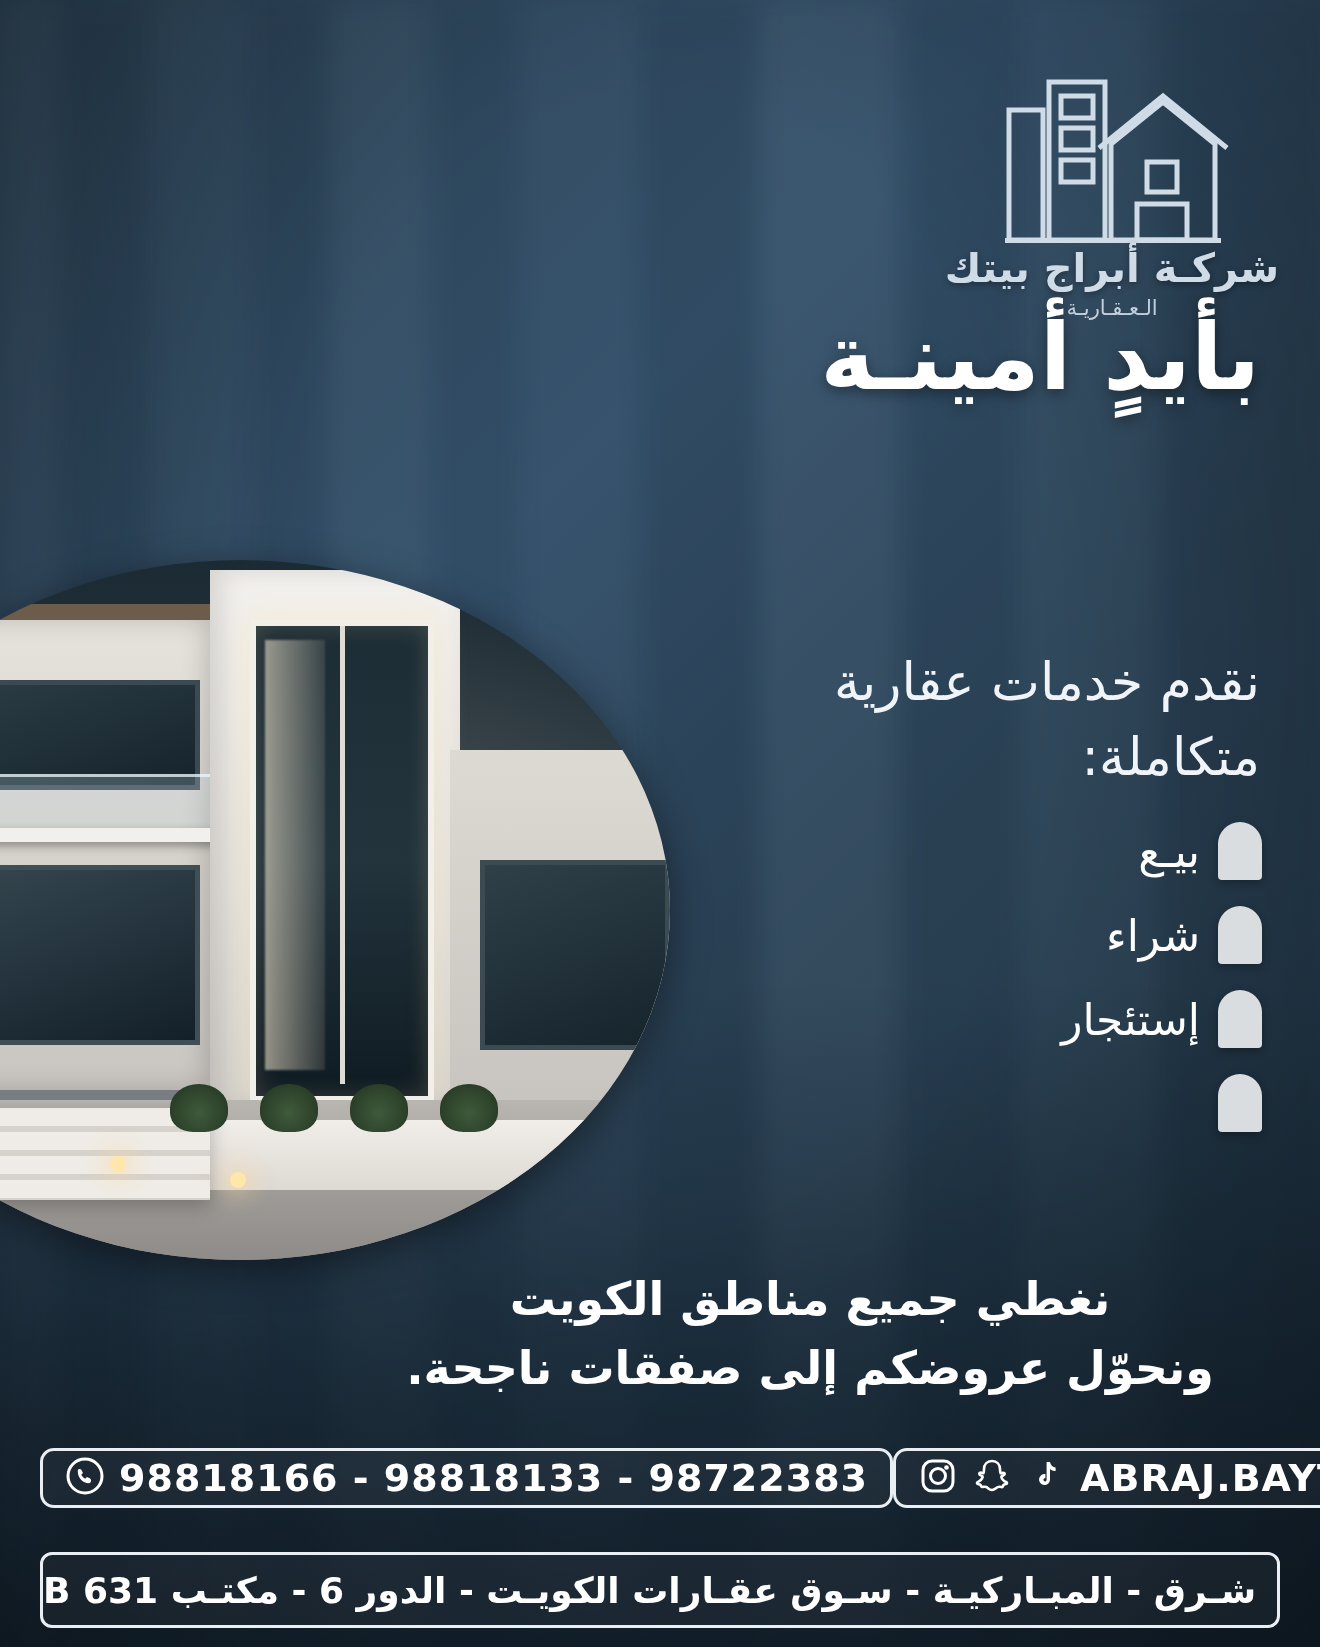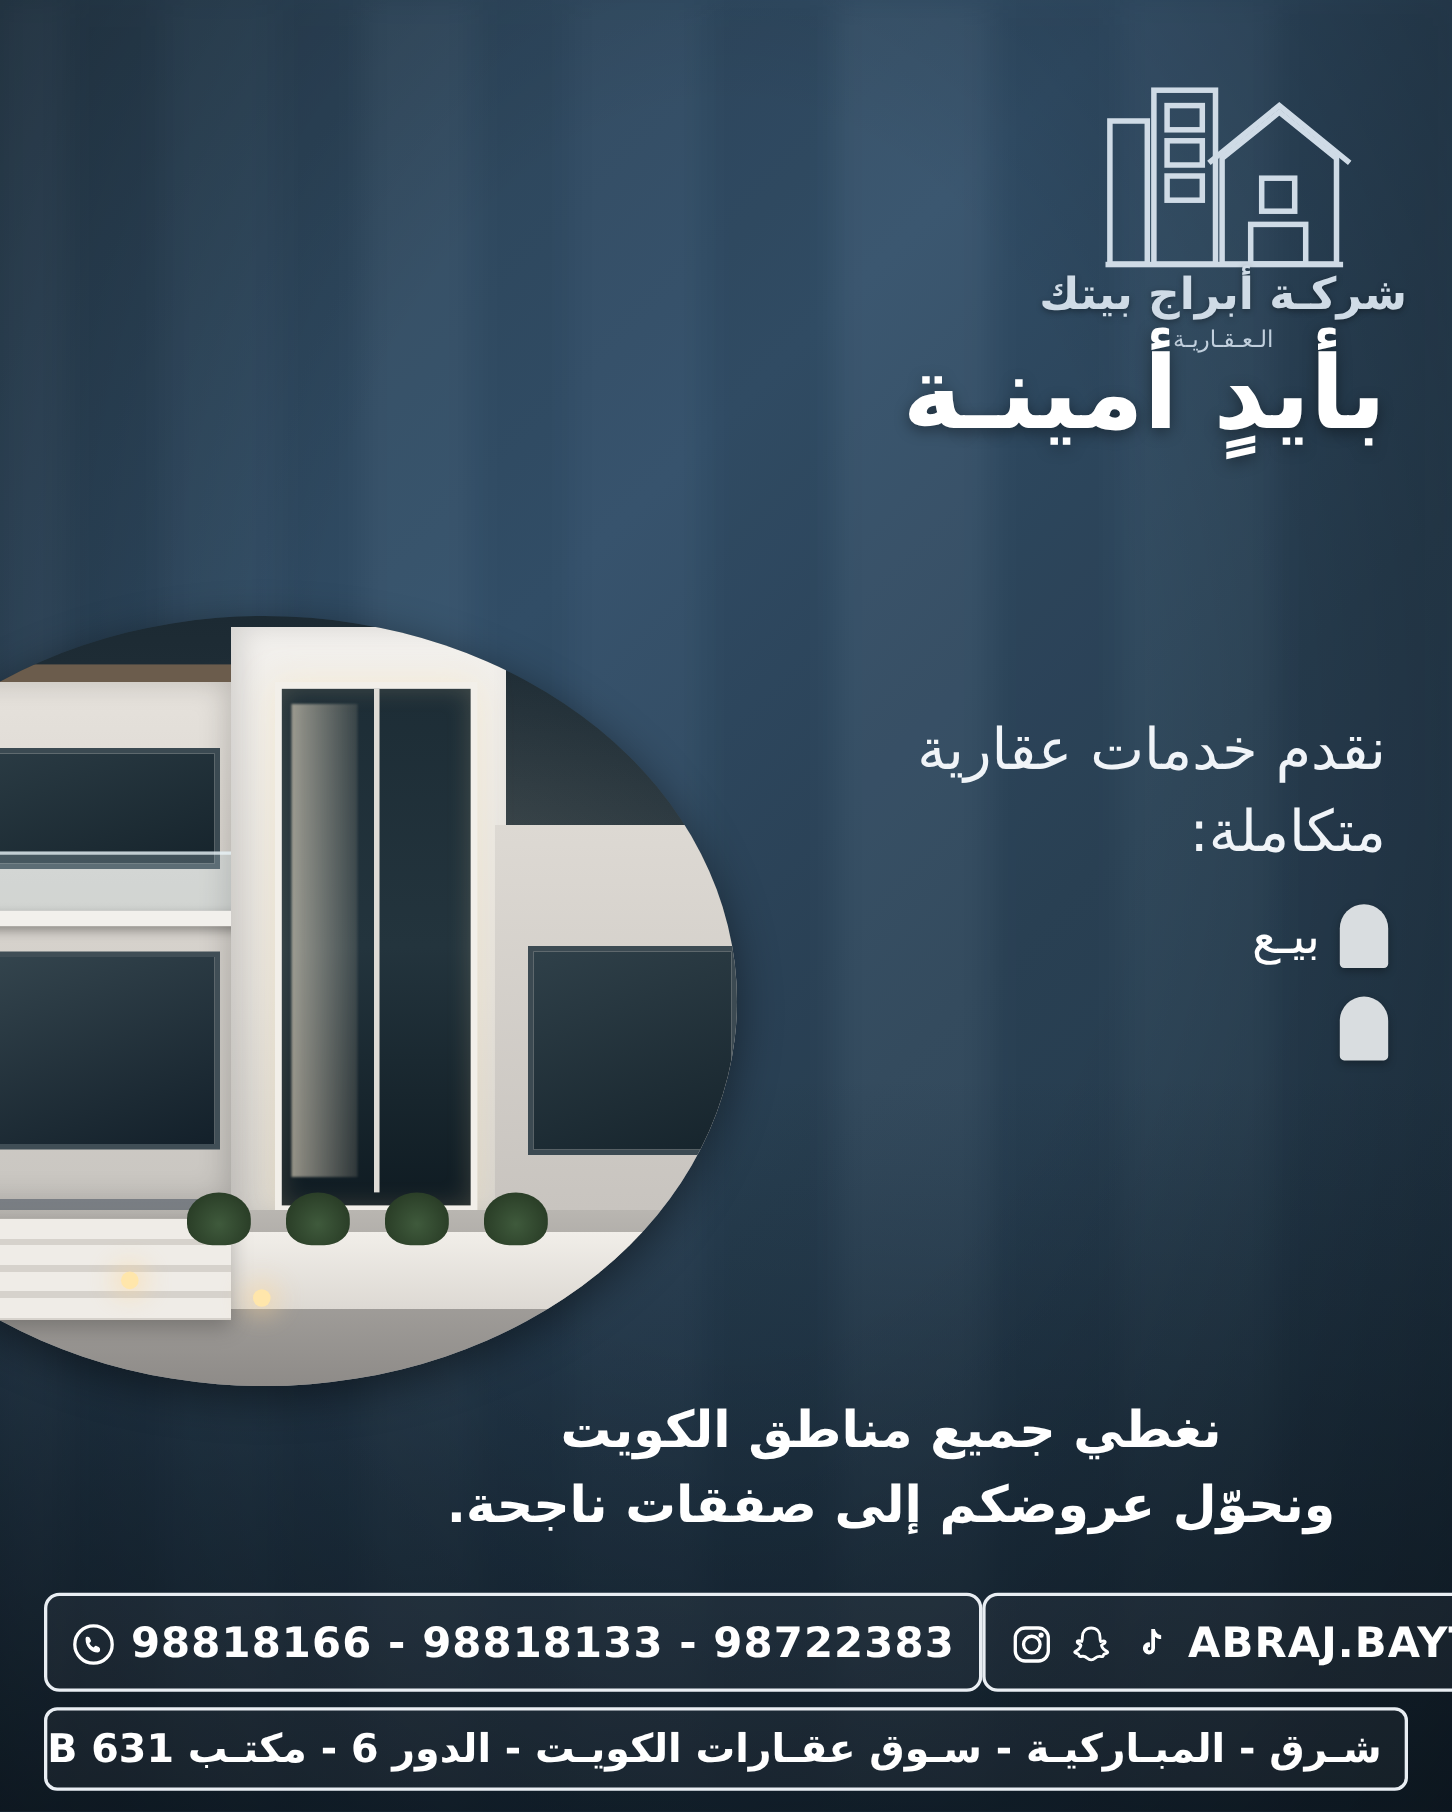--- a/index.html
+++ b/index.html
@@ -268,23 +268,23 @@
     position: absolute;
     left: 40px; right: 40px; top: 1448px;
     display: flex;
     justify-content: space-between;
     align-items: center;
     direction: ltr;
   }
   .pill {
     border: 3px solid #e9eef3;
     border-radius: 14px;
-    padding: 20px 22px;
+    padding: 5px 22px;
     display: flex;
-    align-items: flex-end;
+    align-items: flex-start;
     gap: 14px;
     background: rgba(255,255,255,0.04);
   }
   .pill .txt {
     font-size: 38px;
     font-weight: bold;
     color: #ffffff;
     letter-spacing: 1px;
     white-space: nowrap;
   }
@@ -340,20 +340,28 @@
   <div class="headline">
     <div class="l2">بأيدٍ أمينـة</div>
   </div>
 
   <div class="intro">نقدم خدمات عقارية متكاملة:</div>
 
   <div class="services">
     <div class="service-row">
       <span class="service-bullet"></span>
       <span class="service-label">بيـع</span>
+    </div>
+    <div class="service-row">
+      <span class="service-bullet"></span>
+      <span class="service-label">شراء</span>
+    </div>
+    <div class="service-row">
+      <span class="service-bullet"></span>
+      <span class="service-label">إستئجار</span>
     </div>
     <div class="service-row">
       <span class="service-bullet"></span>
     </div>
   </div>
 
   <div class="photo">
     <div class="house">
       <div class="sky-glow"></div>
       <div class="h-left-roof"></div>

